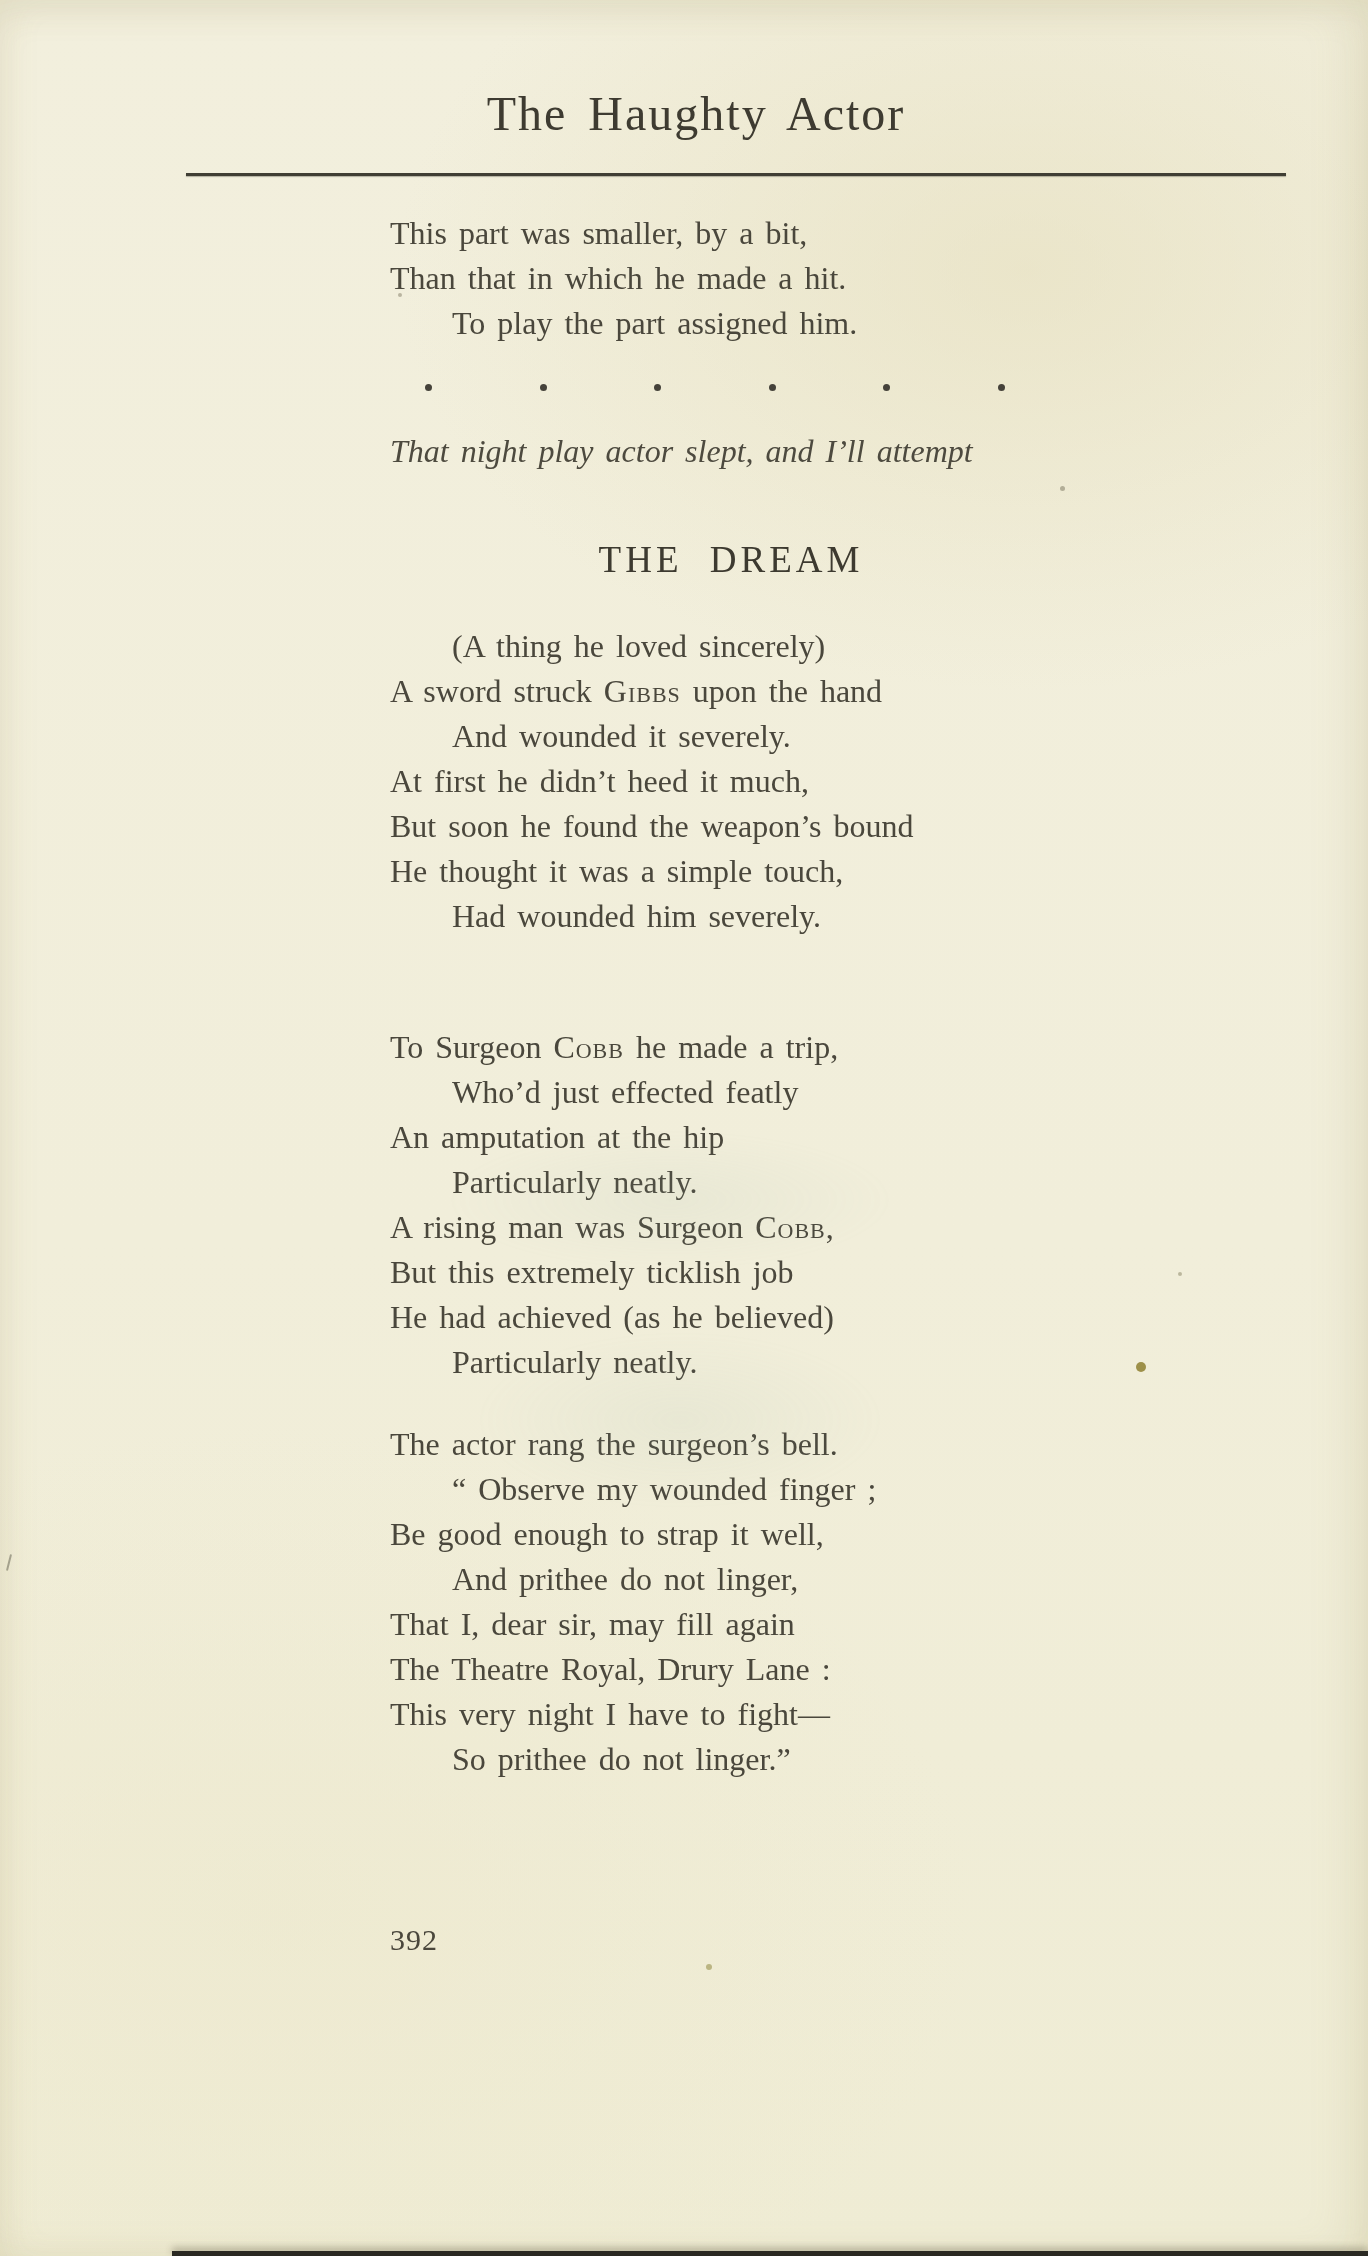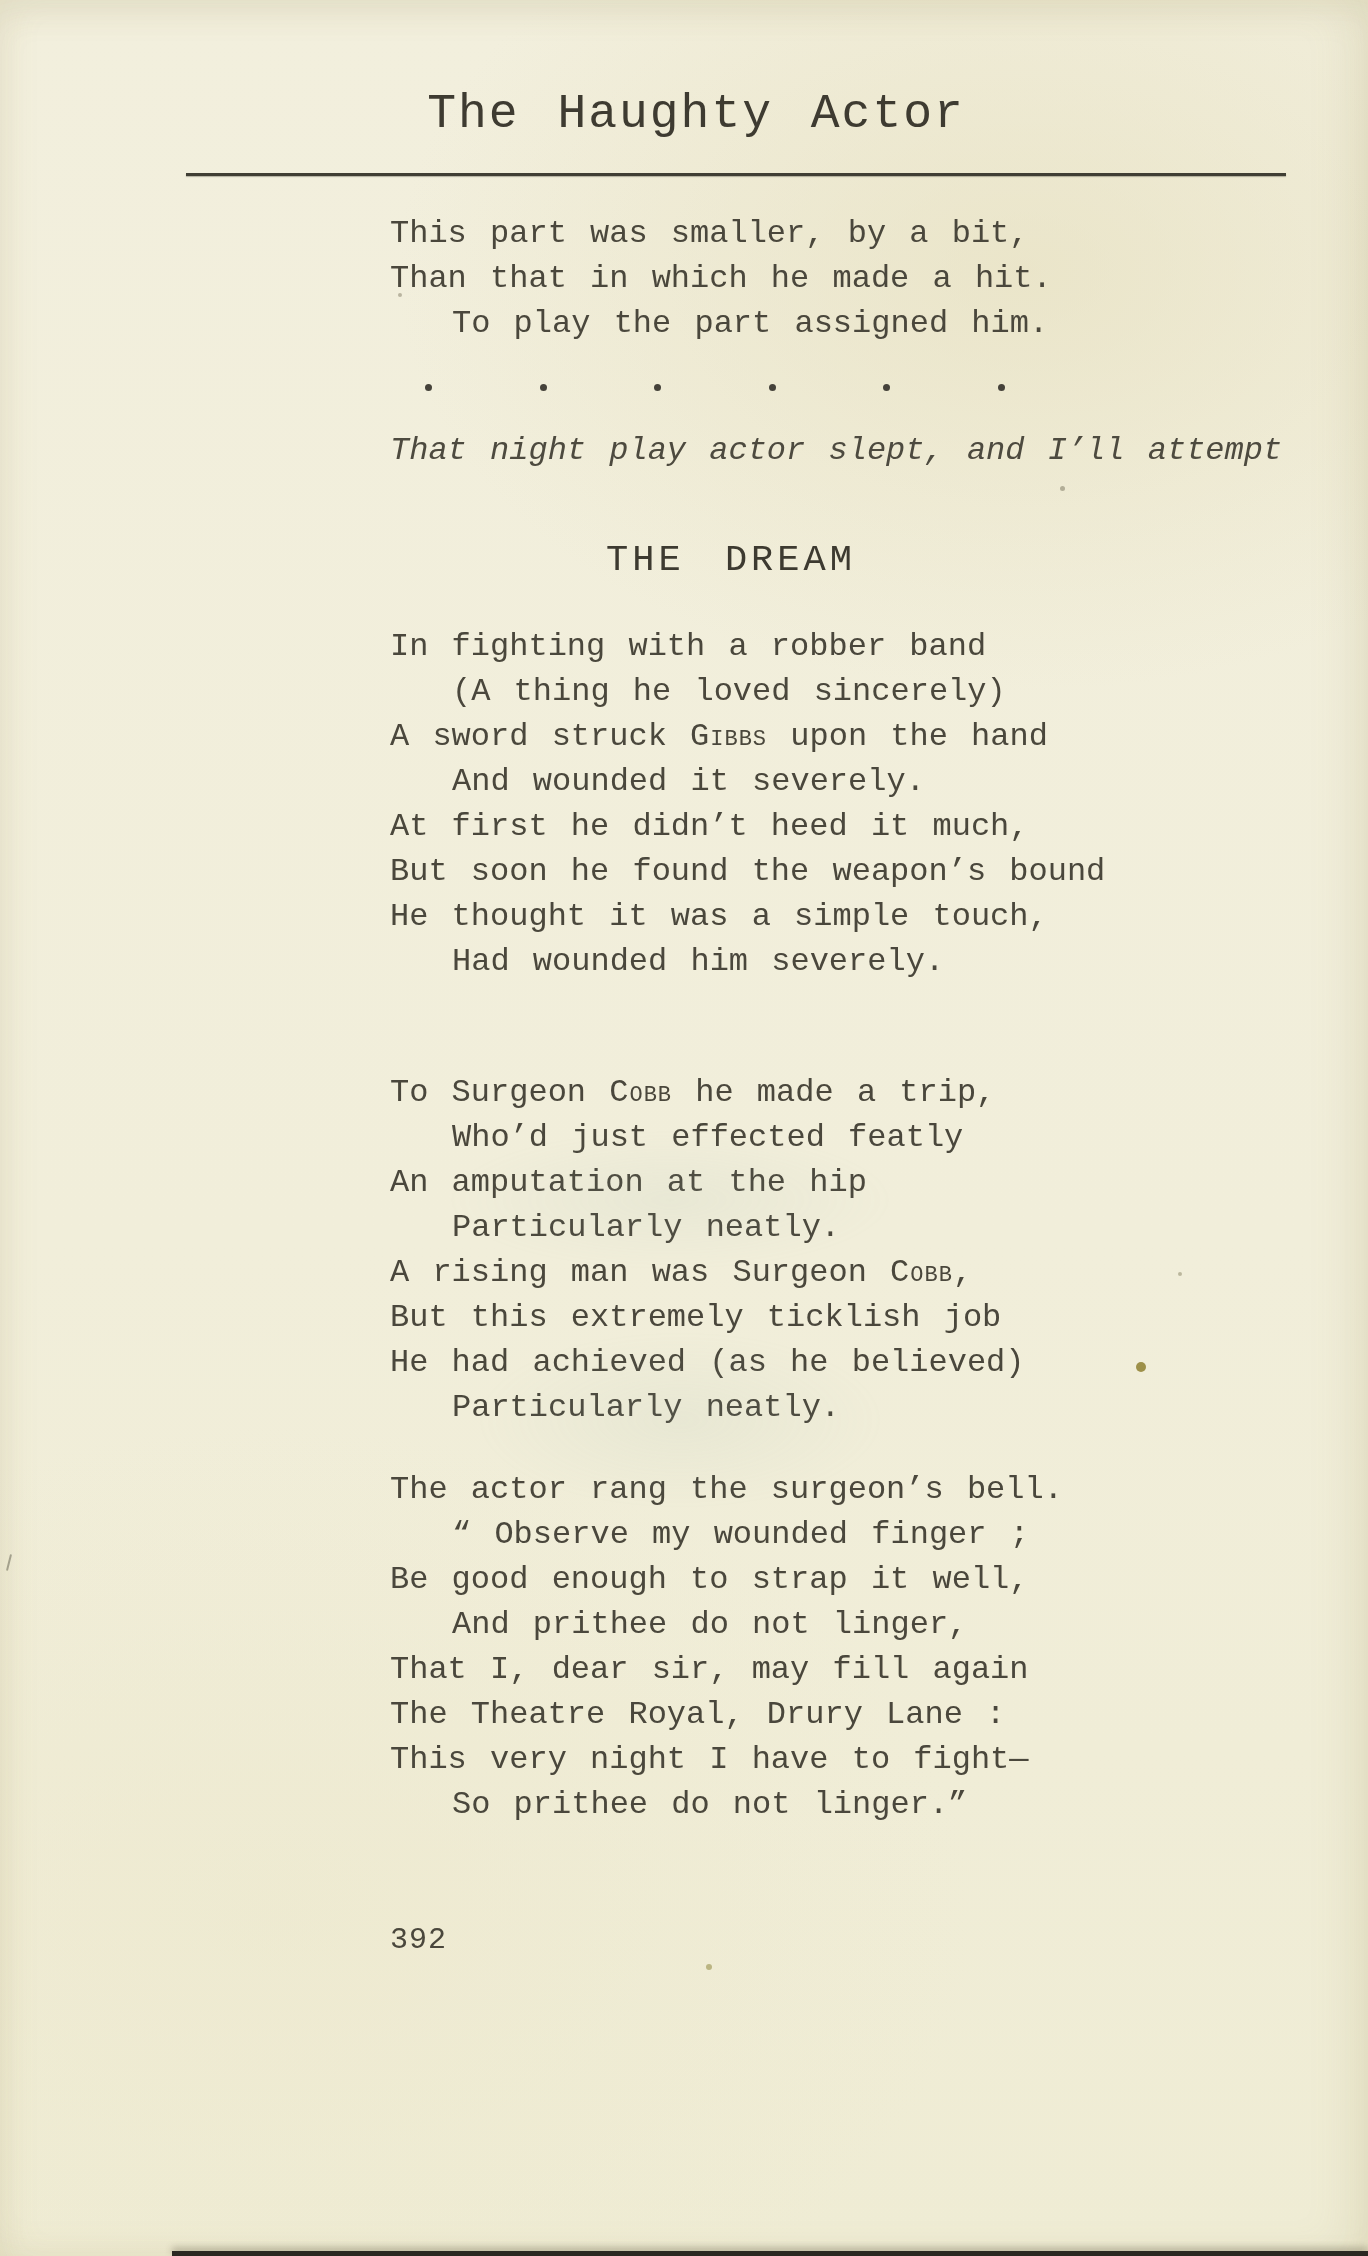--- a/index.html
+++ b/index.html
@@ -8,21 +8,21 @@
     width:1368px;height:2256px;
     margin:0 auto;
     overflow:hidden;
     background:
       radial-gradient(ellipse 900px 600px at 75% 12%, rgba(228,221,186,.55), rgba(228,221,186,0) 70%),
       radial-gradient(ellipse 1000px 700px at 20% 85%, rgba(236,231,203,.45), rgba(236,231,203,0) 70%),
       linear-gradient(180deg,#f2efdd 0%,#f1eeda 55%,#efecd4 100%);
     box-shadow: inset -22px 0 40px rgba(150,135,80,.10),
                 inset 0 18px 30px rgba(150,135,80,.07),
                 inset 16px 0 30px rgba(150,135,80,.05);
-    font-family:Liberation Mono, monospace;
+    font-family:Liberation Serif, serif;
     color:#49463b;
   }
   .title{
     margin:0;
     padding:88px 0 0 24px;
     text-align:center;
     font-size:48px;
     font-weight:normal;
     letter-spacing:2px;
     word-spacing:7px;
@@ -130,21 +130,20 @@
         <span class="dot"></span>
         <span class="dot"></span>
         <span class="dot"></span>
         <span class="dot"></span>
       </div>
       <div id="night-couplet" class="stanza italic">
         <div class="line i0">That night play actor slept, and I’ll attempt</div>
       </div>
       <div id="dream-heading" class="poem-heading">THE DREAM</div>
       <div id="dream-stanza-1" class="stanza">
-        <div class="line i1">In fighting with a robber band</div>
         <div class="line i2">(A thing he loved sincerely)</div>
         <div class="line i1">A sword struck <span class="sc">Gibbs</span> upon the hand</div>
         <div class="line i2">And wounded it severely.</div>
         <div class="line i1">At first he didn’t heed it much,</div>
         <div class="line i0">But soon he found the weapon’s bound</div>
         <div class="line i1">He thought it was a simple touch,</div>
         <div class="line i2">Had wounded him severely.</div>
       </div>
       <div id="dream-stanza-2" class="stanza">
         <div class="line i1">To Surgeon <span class="sc">Cobb</span> he made a trip,</div>

